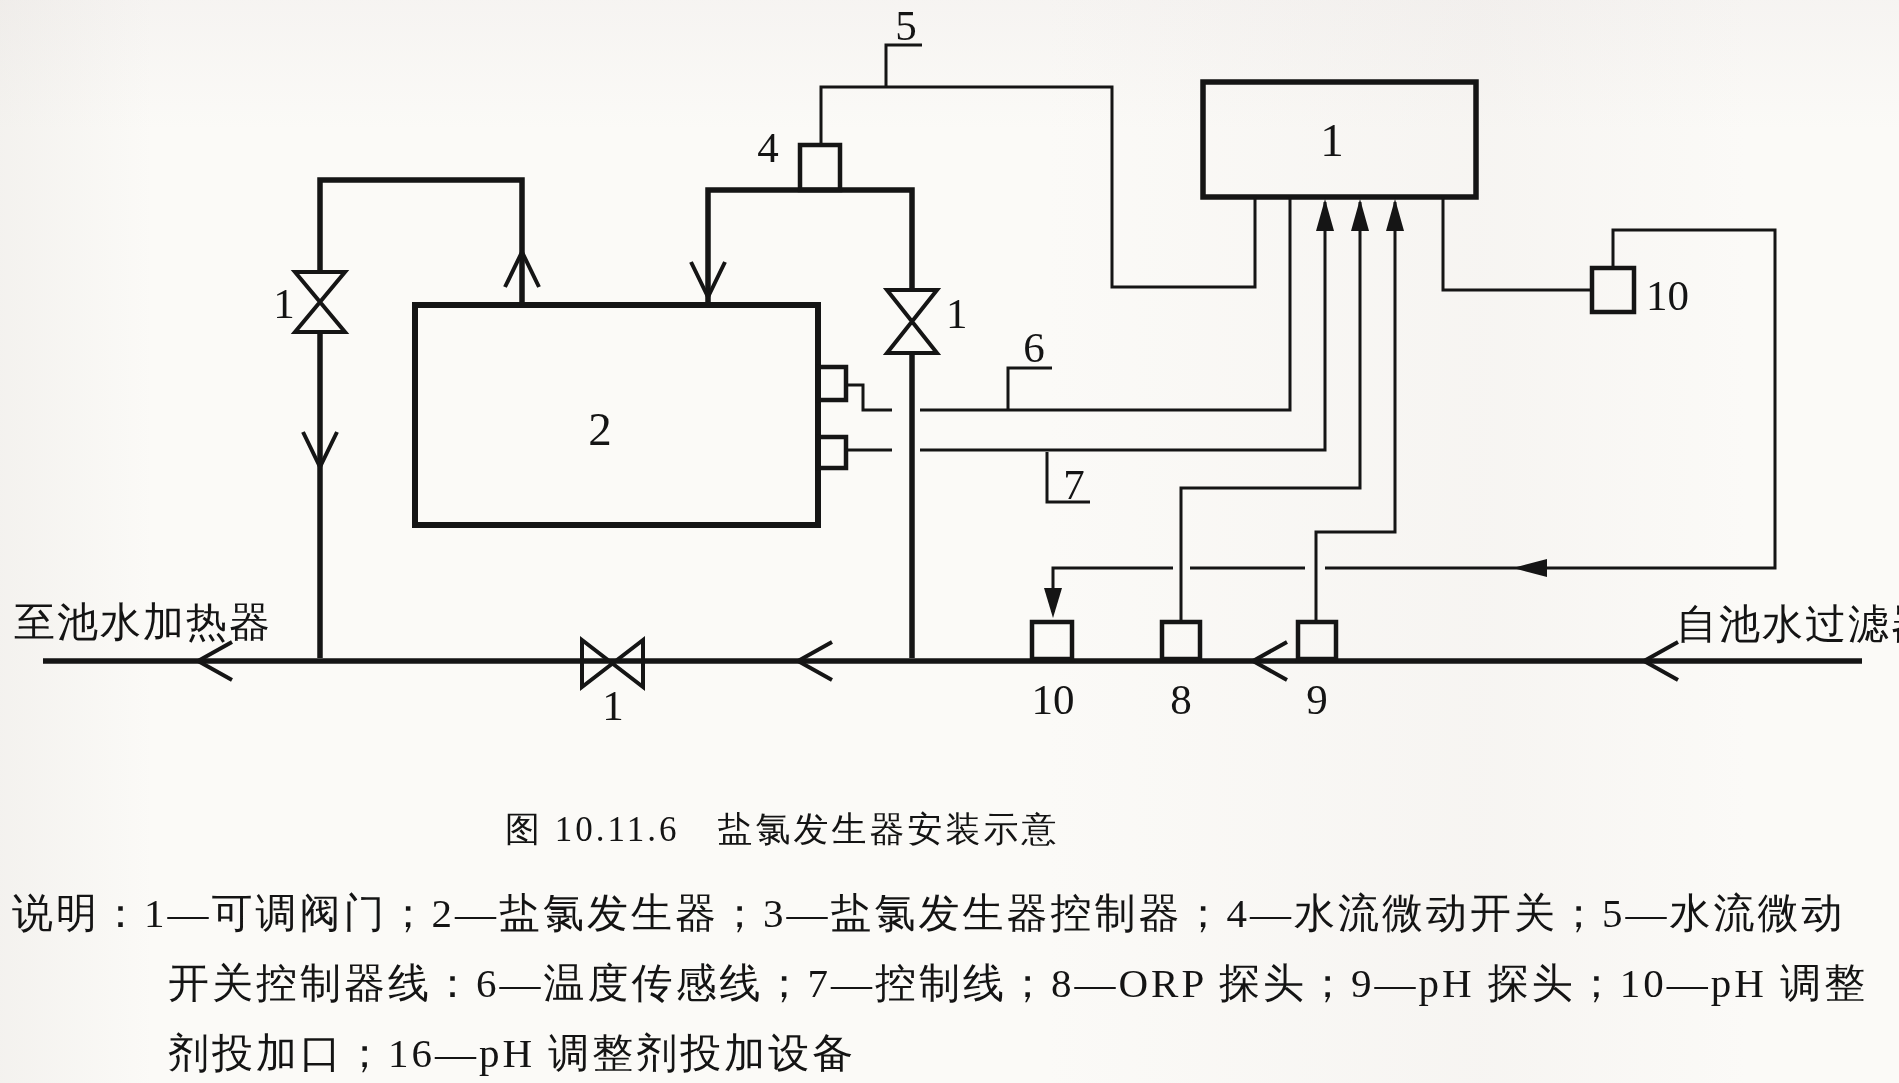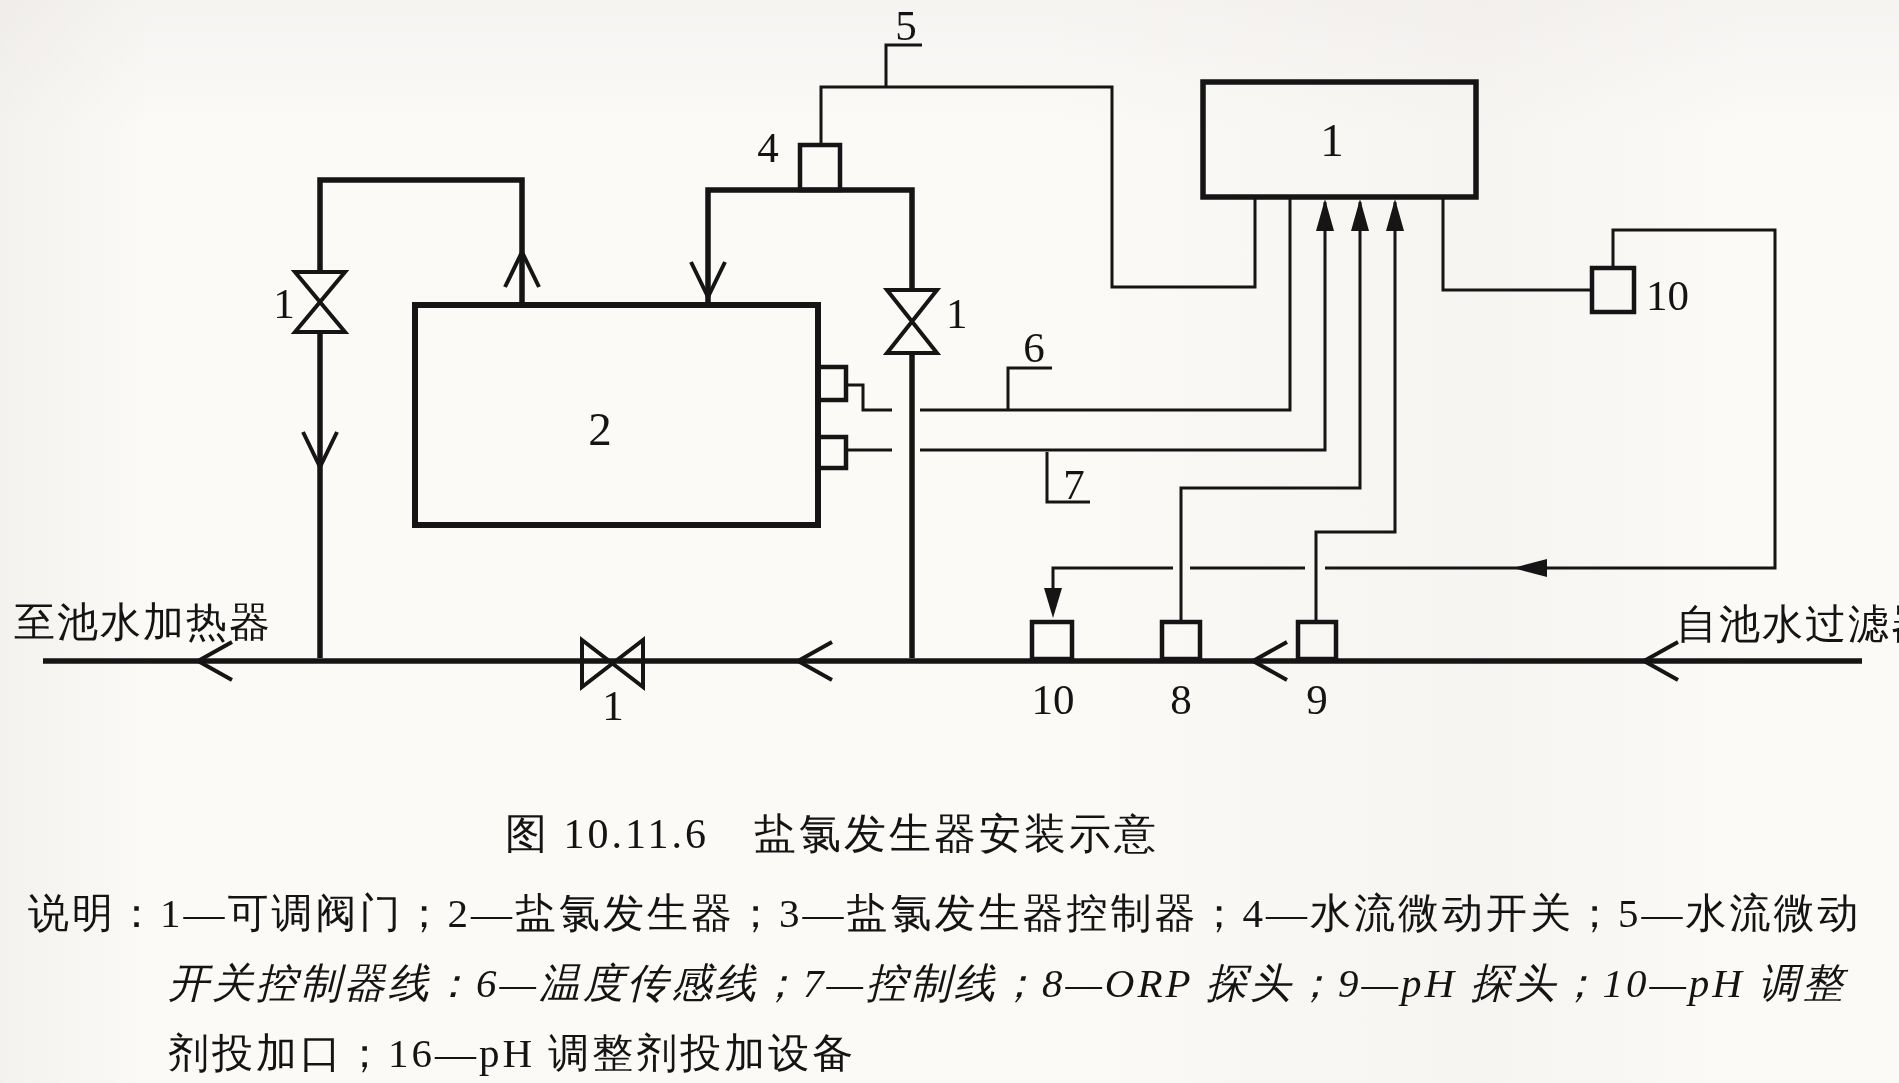--- a/index.html
+++ b/index.html
@@ -22,28 +22,28 @@
   .box-heavy{stroke:#151515;stroke-width:6;fill:none;}
   .box-med{stroke:#151515;stroke-width:4.5;fill:none;}
   .valve{stroke:#151515;stroke-width:4;fill:none;stroke-linejoin:miter;}
   .chev{stroke:#151515;stroke-width:4;fill:none;stroke-linejoin:miter;}
   .fillarrow{fill:#151515;stroke:none;}
   .num{font-family:"Liberation Serif","DejaVu Serif",serif;font-size:43px;fill:#141414;}
   .num-big{font-family:"Liberation Serif","DejaVu Serif",serif;font-size:47px;fill:#141414;}
   .cjk{font-family:"Liberation Serif","DejaVu Serif",serif;font-size:41px;fill:#141414;letter-spacing:2px;}
   .caption{
     position:absolute;left:505px;top:806px;width:900px;
-    font-size:42px;letter-spacing:3px;white-space:nowrap;
+    font-size:35px;letter-spacing:3px;white-space:nowrap;
   }
   .legend-line{
     position:absolute;white-space:nowrap;
     font-size:41px;letter-spacing:3px;
   }
-  #legend1{left:28px;top:886px;}
-  #legend2{left:168px;top:956px;font-style:italic;}
+  #legend1{left:12px;top:886px;}
+  #legend2{left:168px;top:956px;}
   #legend3{left:168px;top:1026px;}
 </style>
 </head>
 <body>
 
 <div class="scan-tint"></div>
 
 <svg width="1899" height="790" viewBox="0 0 1899 790">
 
   <path class="pipe" d="M43,661 H1862"></path>

